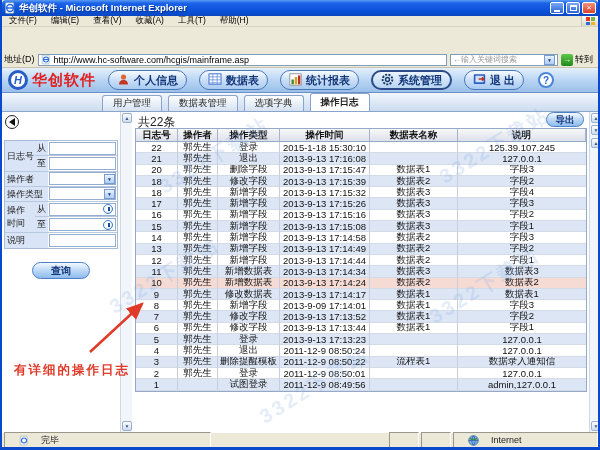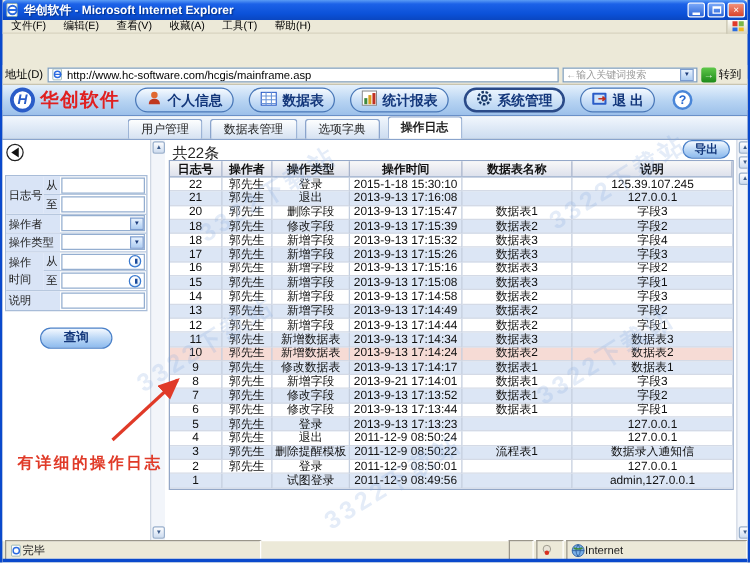--- a/index.html
+++ b/index.html
@@ -139,21 +139,21 @@
   #arrow-svg { position:absolute; left:0; top:0; pointer-events:none; }
 
   
   .wm { position:absolute; font-size:20px; font-weight:bold; color:rgba(130,170,225,0.22);
     transform:rotate(-32deg); pointer-events:none; white-space:nowrap; letter-spacing:3px; }
 
   
   #statusbar { position:absolute; left:0; top:432px; width:100%; height:15px; background:#ece9d8;
     border-top:1px solid #fff; display:flex; align-items:center; font-size:9px; color:#222; }
   .spane { height:16px; border:1px solid; border-color:#9a968a #fff #fff #9a968a; display:flex;
-    align-items:center; padding:0 3px; gap:0; margin-left:2px; }
+    align-items:center; padding:0 14px; gap:12px; margin-left:2px; }
   #sp-left { flex:1; max-width:405px; }
   .spacer { flex:1; }
   #bottomline { position:absolute; left:0; top:447px; width:100%; height:3px; background:#0a49cc; }
 </style>
 </head>
 <body>
 
 <div id="win">
 
   <div id="titlebar">
@@ -550,21 +550,21 @@
             <span class="tcell c1">郭先生</span>
             <span class="tcell c2">修改数据表</span>
             <span class="tcell c3">2013-9-13 17:14:17</span>
             <span class="tcell c4">数据表1</span>
             <span class="tcell c5">数据表1</span>
           </div>
           <div class="trow">
             <span class="tcell c0">8</span>
             <span class="tcell c1">郭先生</span>
             <span class="tcell c2">新增字段</span>
-            <span class="tcell c3">2013-9-21 17:14:01</span>
+            <span class="tcell c3">2013-9-09 17:14:01</span>
             <span class="tcell c4">数据表1</span>
             <span class="tcell c5">字段3</span>
           </div>
           <div class="trow alt">
             <span class="tcell c0">7</span>
             <span class="tcell c1">郭先生</span>
             <span class="tcell c2">修改字段</span>
             <span class="tcell c3">2013-9-13 17:13:52</span>
             <span class="tcell c4">数据表1</span>
             <span class="tcell c5">字段2</span>

